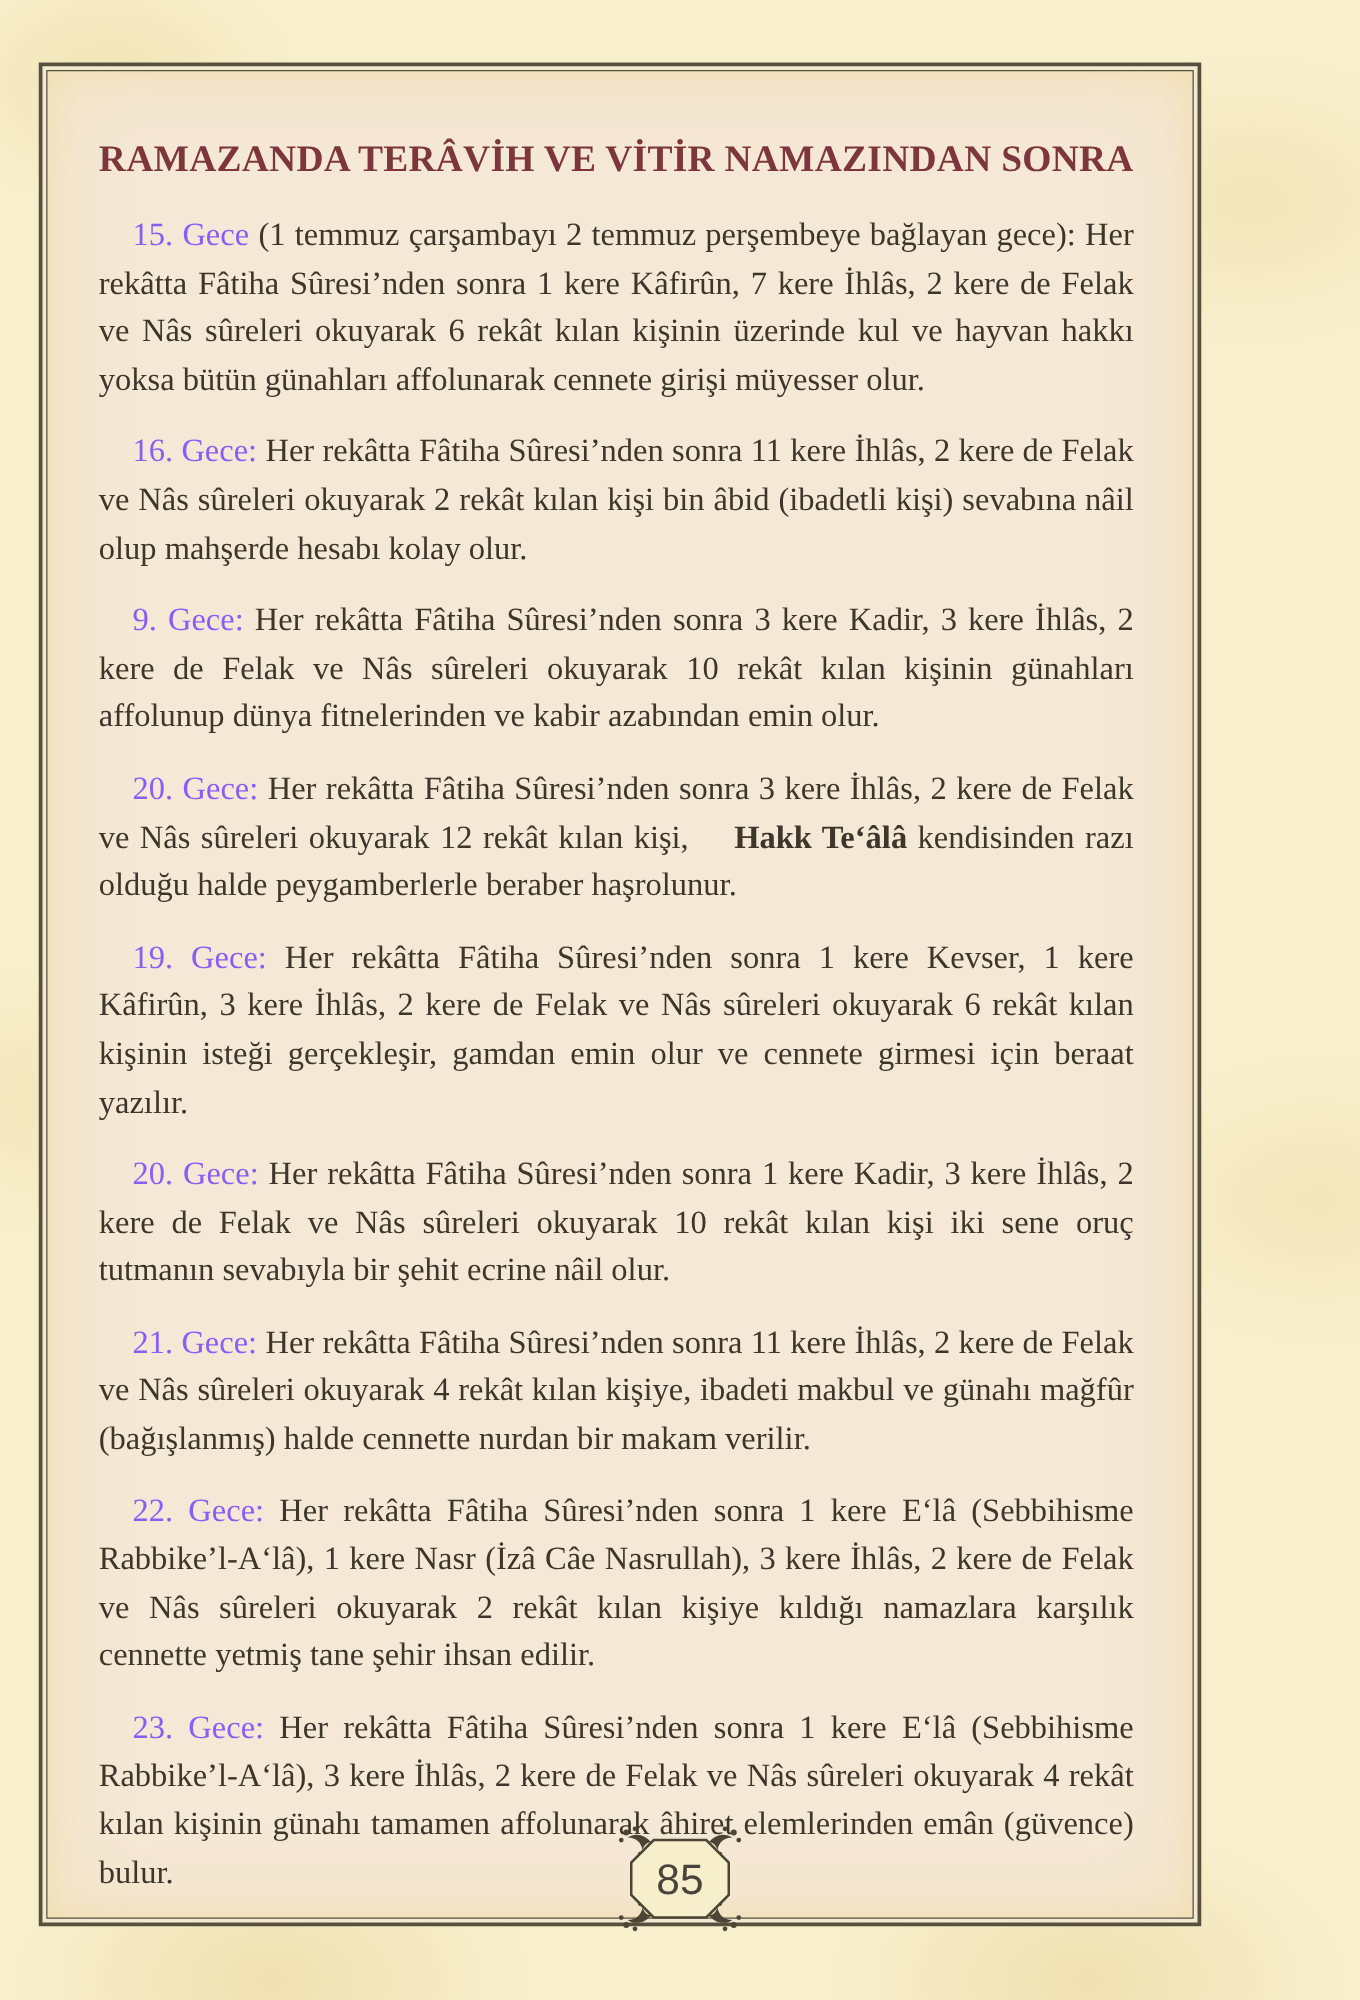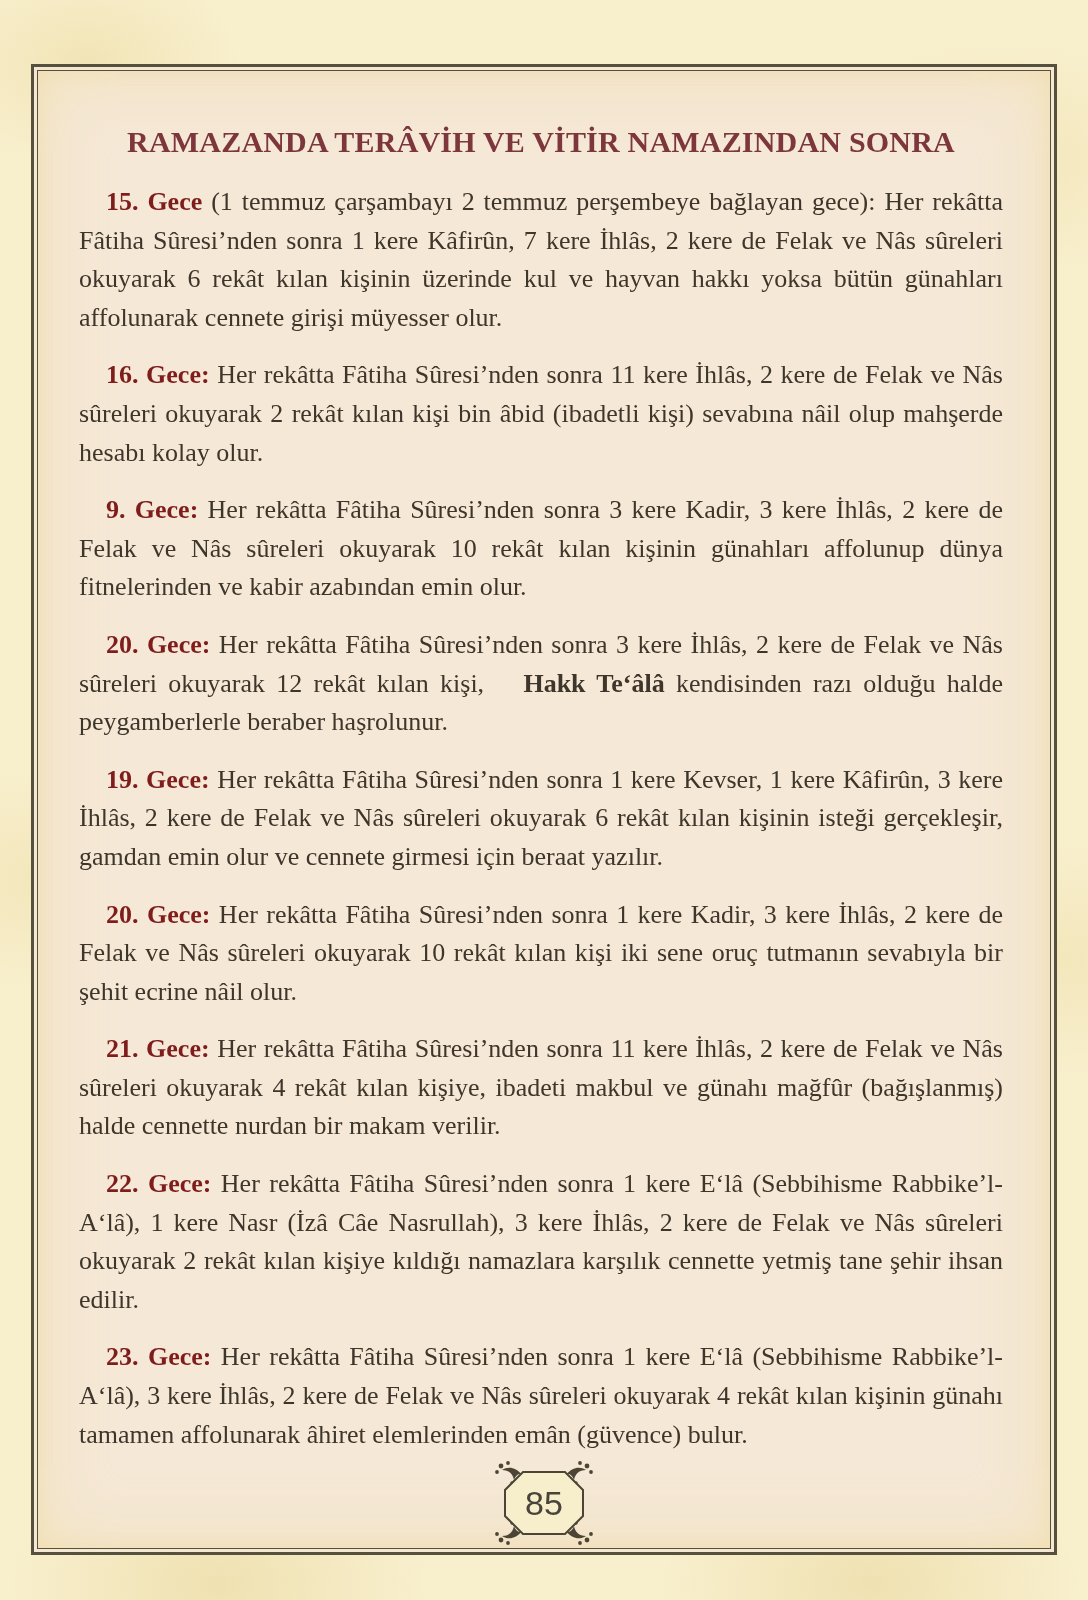--- a/index.html
+++ b/index.html
@@ -9,42 +9,42 @@
     background-color:#f8efcd;
     background-image:
       radial-gradient(ellipse 220px 150px at 8% 4%,  rgba(224,200,122,.28), transparent 70%),
       radial-gradient(ellipse 260px 170px at 92% 10%, rgba(224,200,122,.24), transparent 70%),
       radial-gradient(ellipse 240px 160px at 4% 55%, rgba(224,200,122,.22), transparent 70%),
       radial-gradient(ellipse 260px 170px at 97% 60%, rgba(224,200,122,.22), transparent 70%),
       radial-gradient(ellipse 300px 180px at 20% 99%, rgba(218,192,112,.30), transparent 70%),
       radial-gradient(ellipse 300px 180px at 80% 99%, rgba(218,192,112,.30), transparent 70%);
   }
   .frame-outer{
-    position:absolute;left:31px;top:64px;width:1026px;height:1491px;
+    position:absolute;left:31px;top:50px;width:930px;height:1491px;
     box-sizing:border-box;border:3px solid #57503d;background:#f3e9d2;
   }
   .frame-inner{
     position:absolute;inset:3px;border:1px solid #57503d;background:#f5e8d6;
     box-shadow:inset 0 0 70px rgba(240,220,150,.45), inset 0 0 18px rgba(235,210,140,.35);
     overflow:hidden;
   }
   .content{
     position:absolute;inset:1px;padding:50px 46px 0 40px;box-sizing:border-box;
   }
   .title{
     margin:0 0 22px 0;text-align:center;font-weight:bold;
     font-size:30px;line-height:39px;color:#7c363c;letter-spacing:.2px;
   }
   .title-line{display:block;}
   .para{
     margin:19px 0 0 0;text-align:justify;text-indent:27px;
     font-size:26px;line-height:38.6px;color:#3e362b;
   }
   .para:first-of-type{margin-top:0;}
-  .night-label{color:#7f1d1d;font-weight:bold;}
+  .night-label{color:#8b5cf6;font-weight:normal;}
   .bold-phrase{font-weight:bold;margin-left:28px;}
   .badge{
     position:absolute;left:50%;top:1457px;transform:translateX(-50%);
     width:106px;height:92px;z-index:5;
   }
   .badge svg{display:block;}
   .badge text{
     font-family:"Liberation Sans", sans-serif;font-size:34px;fill:#49443a;
   }
 </style>

